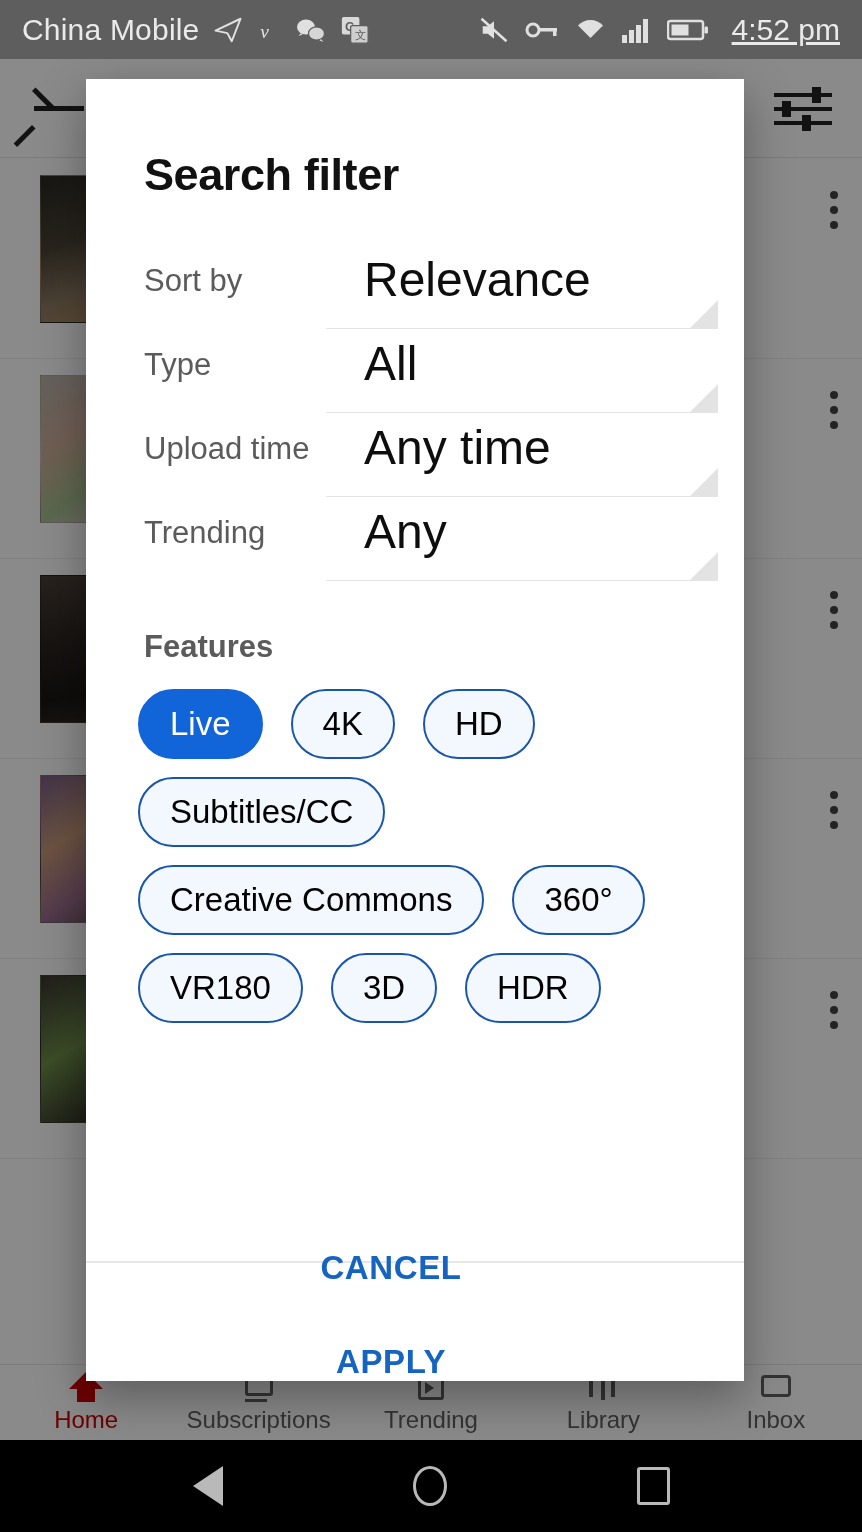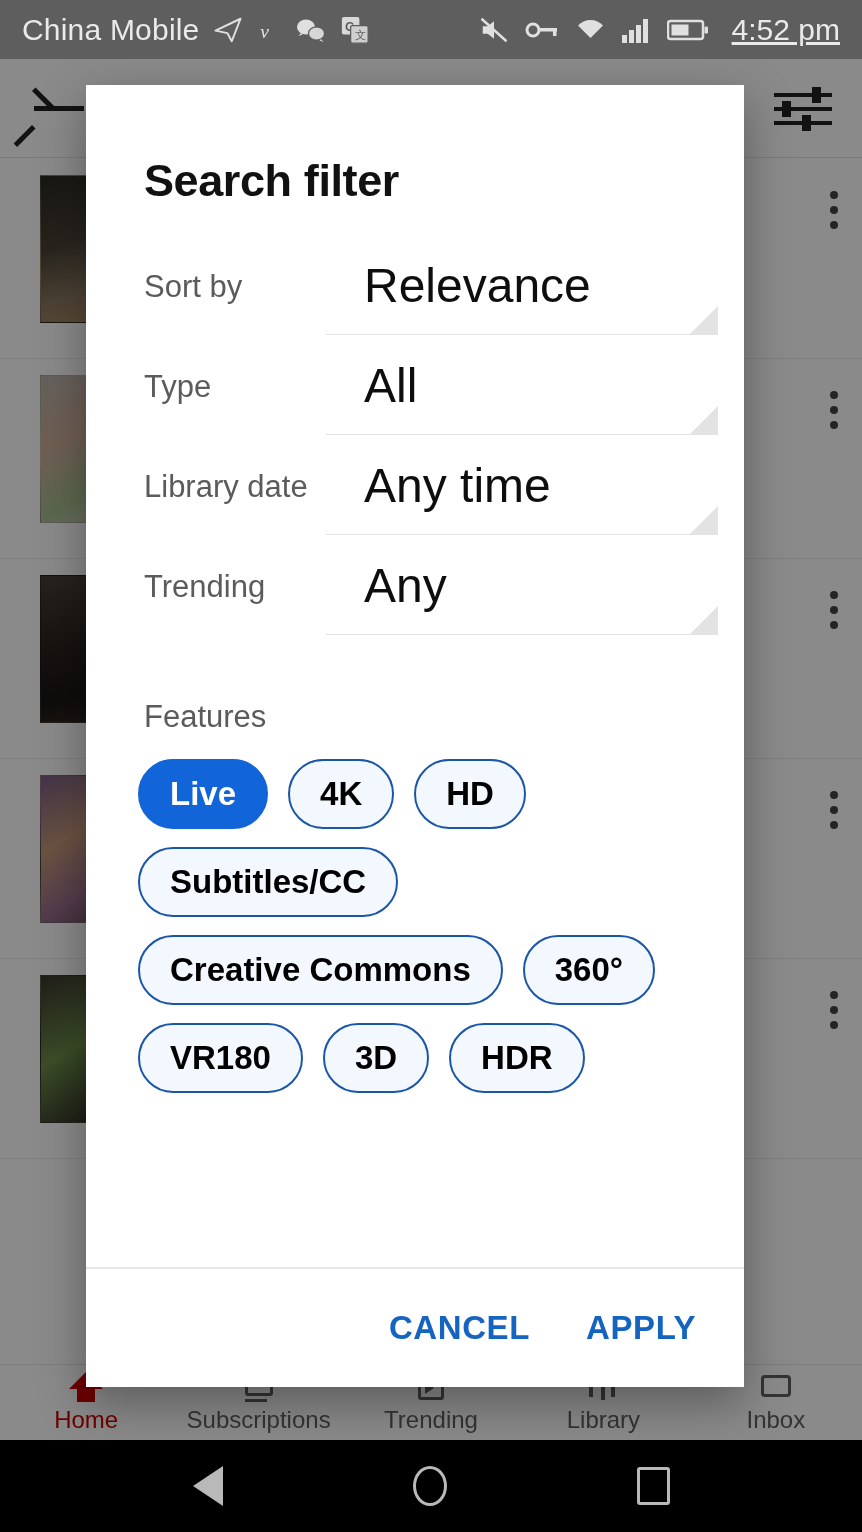--- a/index.html
+++ b/index.html
@@ -71,57 +71,57 @@
   .sub-ic{ position:absolute; left:3px; top:4px; width:28px; height:20px; border:3px solid #606060; border-radius:3px; }
   .sub-ic::after{ content:""; position:absolute; left:-3px; top:20px; width:22px; height:3px; background:#606060; }
   .in-ic{ position:absolute; left:2px; top:3px; width:30px; height:22px; border:3px solid #606060; border-radius:4px; }
   .lb-ic{ position:absolute; left:3px; top:3px; width:26px; height:22px; border-left:4px solid #606060; border-right:4px solid #606060; }
   .lb-ic::after{ content:""; position:absolute; left:8px; top:-3px; width:4px; height:28px; background:#606060; }
 
   .scrim{ position:absolute; inset:59px 0 92px 0; background:rgba(0,0,0,.46); z-index:10; }
 
   
   .dialog{
-    position:absolute; left:86px; top:85px; width:658px; height:1302px;
+    position:absolute; left:86px; top:79px; width:658px; height:1302px;
     background:#fff; z-index:20;
     box-shadow:0 16px 44px rgba(0,0,0,.34);
     display:flex; flex-direction:column;
   }
   .dlg-body{ flex:1; overflow:hidden; padding:0 0 0 0; }
   .dlg-title{
     font-size:45px; color:#111; font-weight:bold; letter-spacing:-.4px;
     padding:70px 0 0 58px;
   }
 
   .filters{ padding:52px 0 0 0; }
-  .frow{ display:flex; align-items:flex-start; padding:0 26px 8px 58px; margin-bottom:16px; }
+  .frow{ display:flex; align-items:flex-start; padding:0 26px 8px 58px; }
   .flabel{ width:182px; flex:none; font-size:31px; color:#5b5b5b; line-height:39px; padding-top:8px; }
   .fspinner{ flex:1; position:relative; padding:0 0 12px 38px; border-bottom:1.5px solid #e4e4e4; min-height:76px; }
   .fvalue{ font-size:48px; color:#0e0e0e; line-height:54px; }
   .spin-tri{
     position:absolute; right:0; bottom:0;
     width:0; height:0;
     border-left:28px solid transparent;
     border-bottom:28px solid #e3e3e3;
   }
 
-  .features-label{ font-size:31px; color:#5b5b5b; padding:40px 0 0 58px; }
-  .chips{ padding:24px 0 0 52px; width:630px; display:flex; flex-wrap:wrap; gap:18px 20px;font-weight:bold; }
+  .features-label{ font-size:31px; color:#5b5b5b; padding:40px 0 0 58px;font-weight:bold; }
+  .chips{ padding:24px 0 0 52px; width:630px; display:flex; flex-wrap:wrap; gap:18px 28px; }
   .chip{
     height:70px; padding:0 30px; border-radius:36px;
     display:inline-flex; align-items:center; justify-content:center;
     font-size:33px; white-space:nowrap;
     border:2px solid #1a56a8; background:#f3f8fe; color:#000000;
   }
   .chip.sel{ background:#1265d8; border-color:#1265d8; color:#ffffff; }
 
   .dlg-divider{ height:2px; background:#e7e7e7; }
   .dlg-actions{
     height:118px; display:flex; align-items:center; justify-content:flex-end;
-    gap:56px; padding-right:48px;
+    gap:56px; padding-right:48px;flex-direction:column;
   }
   .txtbtn{ font-size:33px; font-weight:bold; color:#1565c0; letter-spacing:.6px; background:none; border:none; }
 
   
   .navbar{
     position:absolute; left:0; bottom:0; width:862px; height:92px;
     background:#000; display:flex; align-items:center; justify-content:center; gap:190px; z-index:50;
   }
   .nb-back{ width:0;height:0;border-top:20px solid transparent;border-bottom:20px solid transparent;border-right:30px solid #b9b9b9; }
   .nb-home{ width:34px;height:40px;border:3px solid #b9b9b9;border-radius:50%; }
@@ -335,21 +335,21 @@
 
         <div class="frow">
           <span class="flabel">Type</span>
           <span class="fspinner">
             <span class="fvalue">All</span>
             <span class="spin-tri"></span>
           </span>
         </div>
 
         <div class="frow">
-          <span class="flabel">Library date</span>
+          <span class="flabel">Upload time</span>
           <span class="fspinner">
             <span class="fvalue">Any time</span>
             <span class="spin-tri"></span>
           </span>
         </div>
 
         <div class="frow">
           <span class="flabel">Trending</span>
           <span class="fspinner">
             <span class="fvalue">Any</span>

